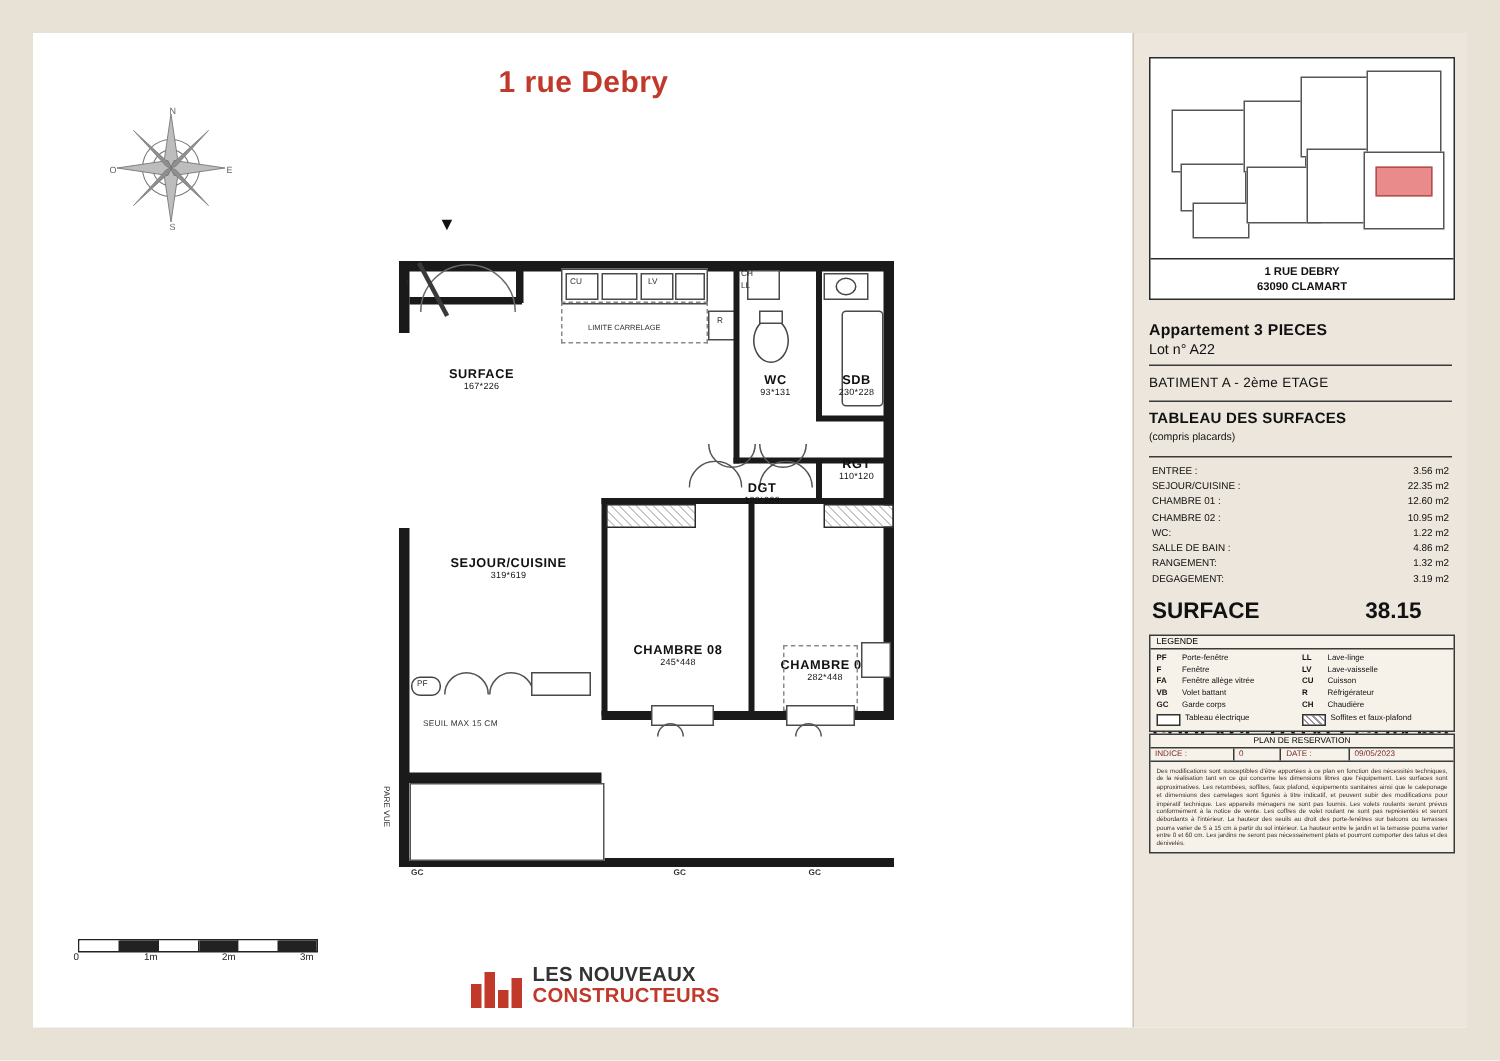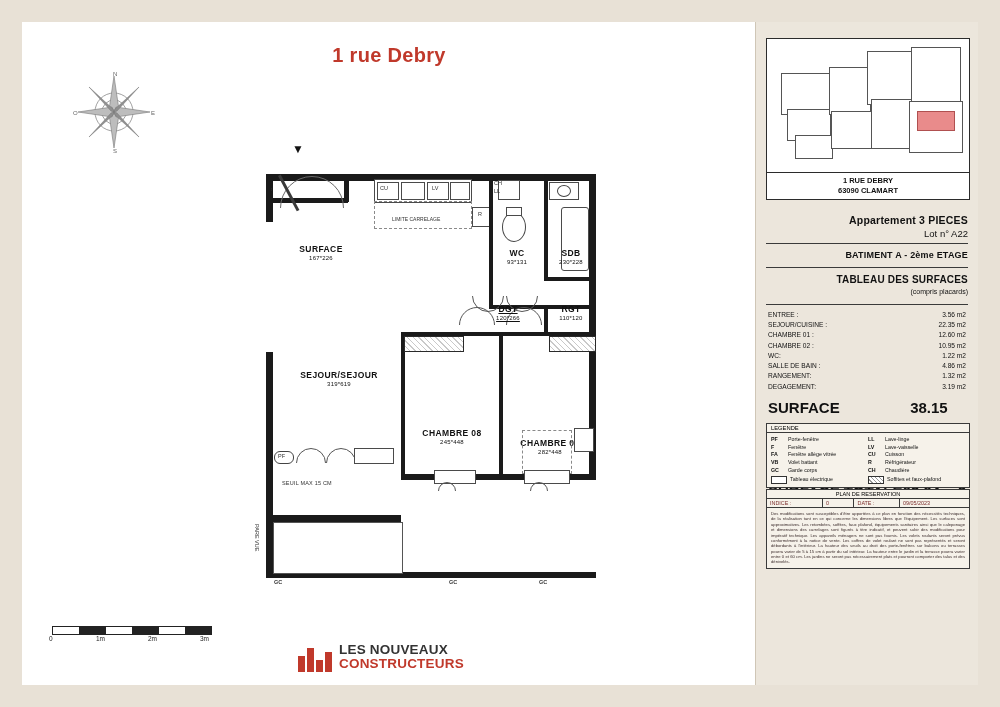--- a/index.html
+++ b/index.html
@@ -46,45 +46,45 @@
   .scalebar{position:absolute;left:30px;top:604px;width:160px;}
   .sb-row{display:flex;height:7px;border:1px solid #222;}
   .sb-row div{flex:1;border-right:1px solid #222;}
   .sb-row div:last-child{border-right:none;}
   .sb-row div:nth-child(odd){background:#fff;}
   .sb-row div:nth-child(even){background:#222;}
   .sb-lbls{position:relative;height:10px;font-size:6.5px;color:#222;}
   .sb-lbls span{position:absolute;top:0;}
 
   
-  .logo{position:absolute;left:276px;top:615px;width:210px;height:40px;display:flex;align-items:center;gap:7px;}
+  .logo{position:absolute;left:292px;top:615px;width:210px;height:40px;display:flex;align-items:center;gap:7px;}
   .logo-mark{width:34px;height:30px;position:relative;}
   .lm{position:absolute;bottom:0;background:#c0392b;}
   .logo-txt{line-height:1.05;}
   .logo-txt .l1{font-size:13.5px;font-weight:bold;color:#333;letter-spacing:.2px;}
   .logo-txt .l2{font-size:13.5px;font-weight:bold;color:#c0392b;letter-spacing:.2px;}
 
   
   .key-plan{
     position:absolute;left:10px;top:16px;width:202px;height:160px;
     background:#fff;border:1px solid #2b2b2b;
   }
   .kp-draw{position:absolute;left:4px;top:4px;right:4px;height:122px;overflow:hidden;}
   .kp-b{position:absolute;border:1px solid #555;background:#fff;}
   .kp-hl{position:absolute;background:#e98b8b;border:1px solid #b05050;}
   .kp-cap{
     position:absolute;left:0;right:0;bottom:3px;text-align:center;
     font-size:7.5px;font-weight:bold;color:#111;line-height:1.35;
   }
   .kp-sep{position:absolute;left:0;right:0;bottom:26px;height:1px;background:#2b2b2b;}
 
-  .r-block{position:absolute;left:10px;width:202px;text-align:right;color:#111;}
+  .r-block{position:absolute;left:10px;width:202px;text-align:left;color:#111;}
   .r-apt{top:192px;font-size:10.5px;font-weight:bold;letter-spacing:.2px;}
   .r-lot{top:206px;font-size:9.5px;}
-  .r-bat{top:228px;font-size:9px;font-weight:bold;letter-spacing:.2px;}
+  .r-bat{top:228px;font-size:9px;font-weight:normal;letter-spacing:.2px;}
   .r-tab{top:252px;font-size:10px;font-weight:bold;letter-spacing:.2px;}
   .r-tab-sub{top:266px;font-size:7px;}
 
   .rule{position:absolute;left:10px;width:202px;height:1px;background:#3a3a3a;}
 
   .surf{position:absolute;left:12px;top:288px;width:198px;font-size:6.6px;color:#111;}
   .surf .row{display:flex;justify-content:space-between;line-height:1.55;}
   .surf .row.bold{font-size:15px;font-weight:bold;line-height:2.1;}
 
   .legend{position:absolute;left:10px;top:401px;width:202px;border:1px solid #3a3a3a;background:#f6f2ea;}
@@ -200,32 +200,32 @@
       <div class="arc" style="left:228px;top:128px;width:30px;height:30px;clip-path:inset(50% 0 0 0);"></div>
       <div class="arc" style="left:262px;top:128px;width:30px;height:30px;clip-path:inset(50% 0 0 0);"></div>
       <div class="arc" style="left:215px;top:155px;width:34px;height:34px;clip-path:inset(0 0 50% 0);"></div>
       <div class="arc" style="left:262px;top:155px;width:34px;height:34px;clip-path:inset(0 0 50% 0);"></div>
 
       <div class="room-lbl" style="left:32px;top:92px;width:90px;">
         <div class="nm">SURFACE</div>
         <div class="dm">167*226</div>
       </div>
       <div class="room-lbl" style="left:30px;top:218px;width:130px;">
-        <div class="nm">SEJOUR/SEJOUR</div>
+        <div class="nm">SEJOUR/CUISINE</div>
         <div class="dm">319*619</div>
       </div>
       <div class="room-lbl" style="left:250px;top:96px;width:46px;">
         <div class="nm">WC</div>
         <div class="dm">93*131</div>
       </div>
       <div class="room-lbl" style="left:303px;top:96px;width:48px;">
         <div class="nm">SDB</div>
         <div class="dm">230*228</div>
       </div>
-      <div class="room-lbl" style="left:237px;top:152px;width:54px;text-decoration:underline;">
+      <div class="room-lbl" style="left:237px;top:168px;width:54px;">
         <div class="nm">DGT</div>
         <div class="dm">120*266</div>
       </div>
       <div class="room-lbl" style="left:303px;top:152px;width:48px;">
         <div class="nm">RGT</div>
         <div class="dm">110*120</div>
       </div>
       <div class="room-lbl" style="left:162px;top:276px;width:92px;">
         <div class="nm">CHAMBRE 08</div>
         <div class="dm">245*448</div>

